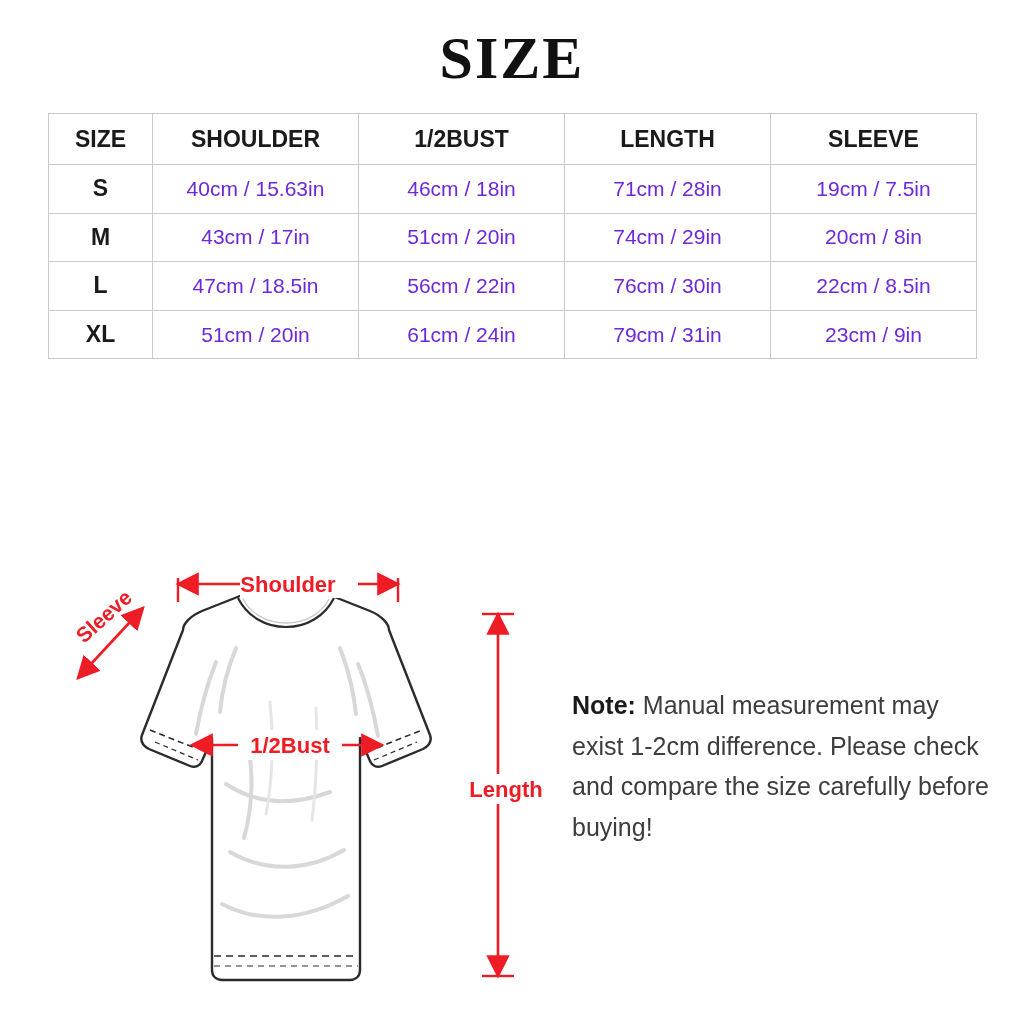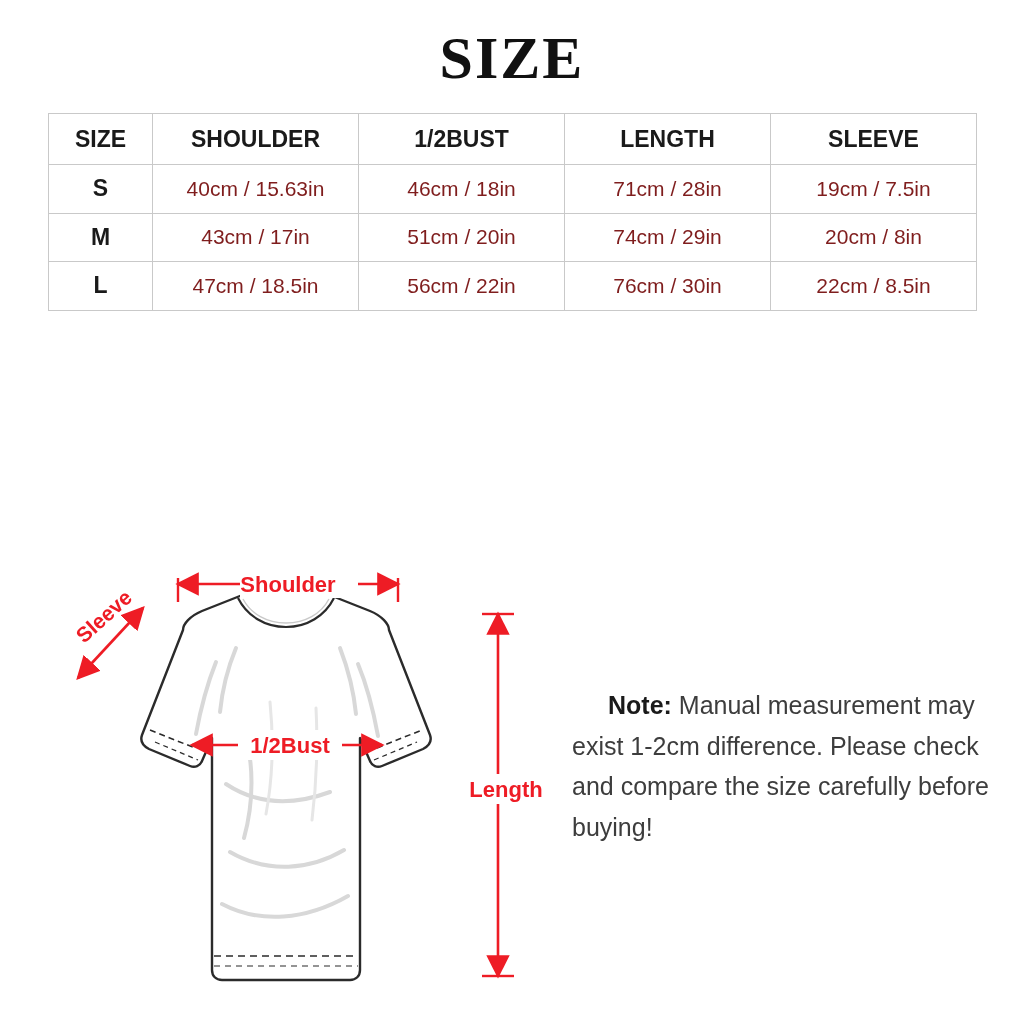--- a/index.html
+++ b/index.html
@@ -34,21 +34,21 @@
     left: 48px;
     width: 928px;
     border-collapse: collapse;
     table-layout: fixed;
   }
   #size-table th, #size-table td {
     border: 1px solid #c9c9c9;
     text-align: center;
     vertical-align: middle;
     height: 45.6px;
-    color: #7f1d1d;
+    color: #6d28d9;
     font-size: 21px;
     font-weight: 400;
   }
   #size-table thead th {
     font-weight: 700;
     color: #1a1a1a;
     font-size: 23px;
     height: 48px;
   }
   #size-table tbody td.size-cell {
@@ -78,21 +78,20 @@
     left: 572px;
     top: 685px;
     width: 420px;
     font-size: 25px;
     line-height: 1.62;
     color: #3d3d3d;
   }
   #note .note-label {
     font-weight: 700;
     color: #1a1a1a;
-    margin-left: 36px;
   }
 </style>
 </head>
 <body>
 
 <div id="page-title">SIZE</div>
 
 <table id="size-table">
   <colgroup>
     <col class="c0">
@@ -124,20 +123,27 @@
       <td>51cm / 20in</td>
       <td>74cm / 29in</td>
       <td>20cm / 8in</td>
     </tr>
     <tr>
       <td class="size-cell">L</td>
       <td>47cm / 18.5in</td>
       <td>56cm / 22in</td>
       <td>76cm / 30in</td>
       <td>22cm / 8.5in</td>
+    </tr>
+    <tr>
+      <td class="size-cell">XL</td>
+      <td>51cm / 20in</td>
+      <td>61cm / 24in</td>
+      <td>79cm / 31in</td>
+      <td>23cm / 9in</td>
     </tr>
   </tbody>
 </table>
 
 <div id="diagram">
   <svg width="520" height="460" viewBox="0 0 520 460" xmlns="http://www.w3.org/2000/svg">
     <defs>
       <marker id="arrR" markerWidth="9" markerHeight="9" refX="8" refY="4.5" orient="auto">
         <path d="M0,0 L9,4.5 L0,9 z" fill="#ee1c25"></path>
       </marker>

